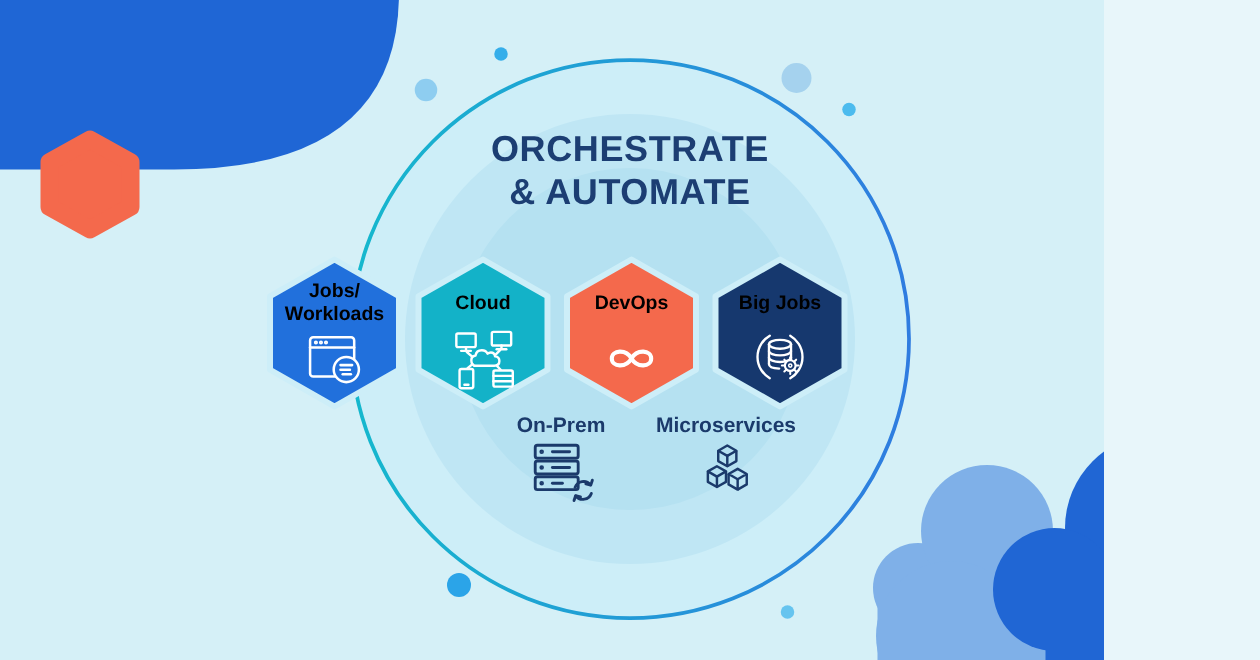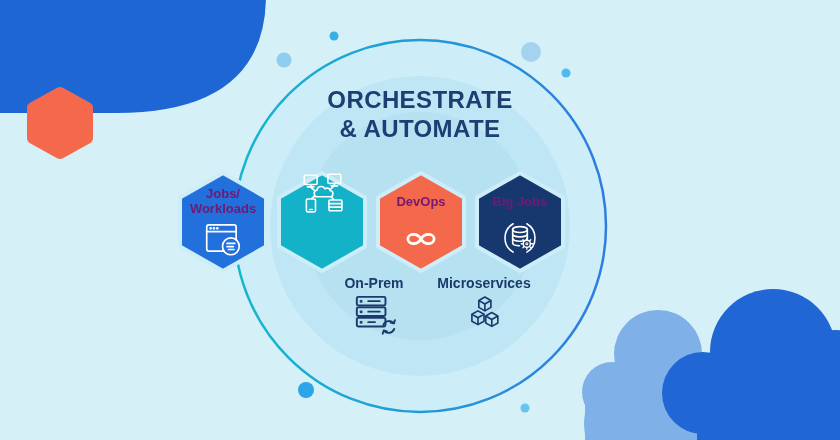--- a/index.html
+++ b/index.html
@@ -1,33 +1,33 @@
 <!DOCTYPE html>
 <html><head>
 <meta charset="utf-8">
 <style>
   html,body{margin:0;padding:0;background:#e8f6fa;}
   .stage{
-    position:relative;width:840px;height:440px;overflow:hidden;
+    position:relative;width:736px;height:440px;overflow:hidden;
     font-family:"Liberation Sans",sans-serif;background:#D5F0F7;
   }
   .bg{position:absolute;left:0;top:0;width:840px;height:440px;}
   .title{
     position:absolute;left:250px;top:85px;width:340px;text-align:center;
     color:#1C3E73;font-weight:bold;font-size:24px;line-height:29px;letter-spacing:.4px;
   }
   .hex-tile{
     position:absolute;top:170px;width:96px;height:104px;
     display:flex;flex-direction:column;align-items:center;
   }
   .hex-bg{position:absolute;left:0;top:0;width:96px;height:104px;}
   .hex-label{
     position:relative;margin-top:15px;height:32px;width:92px;
     display:flex;align-items:center;justify-content:center;
-    color:#701a75;font-weight:bold;font-size:13px;line-height:15px;
+    color:#000000;font-weight:bold;font-size:13px;line-height:15px;
     white-space:pre-line;text-align:center;
   }
   .hex-icon-wrap{
     position:relative;height:42px;width:92px;margin-top:1px;
     display:flex;align-items:center;justify-content:center;
   }
   .satellite{
     position:absolute;display:flex;flex-direction:column;align-items:center;
     color:#1B3A6B;
   }
@@ -97,20 +97,21 @@
         <line x1="23.8" y1="24.2" x2="29.8" y2="24.2"></line>
         <line x1="25.2" y1="27" x2="30.4" y2="27"></line>
       </svg>
     </div>
   </div>
 
   <div class="hex-tile" style="left:274px">
     <svg class="hex-bg" viewBox="0 0 96 104">
       <polygon points="48,3 91,27.5 91,76.5 48,101 5,76.5 5,27.5" stroke-width="4" stroke-linejoin="round" stroke="#CDEEF8" fill="#13B2C8"></polygon>
     </svg>
+    <div class="hex-label">Cloud</div>
     <div class="hex-icon-wrap">
       <svg width="43" height="43" viewBox="0 0 40 40" fill="none" stroke="#FFFFFF" stroke-width="1.5" stroke-linecap="round" stroke-linejoin="round">
         <rect x="3" y="4" width="12" height="8.5" rx="1"></rect>
         <line x1="9" y1="12.5" x2="9" y2="14.6"></line>
         <line x1="6" y1="14.8" x2="12" y2="14.8"></line>
         <rect x="25" y="3" width="12" height="8.5" rx="1"></rect>
         <line x1="31" y1="11.5" x2="31" y2="13.6"></line>
         <line x1="28" y1="13.8" x2="34" y2="13.8"></line>
         <rect x="5" y="26" width="8.5" height="12" rx="1.2"></rect>
         <line x1="8" y1="35.8" x2="10.5" y2="35.8"></line>

